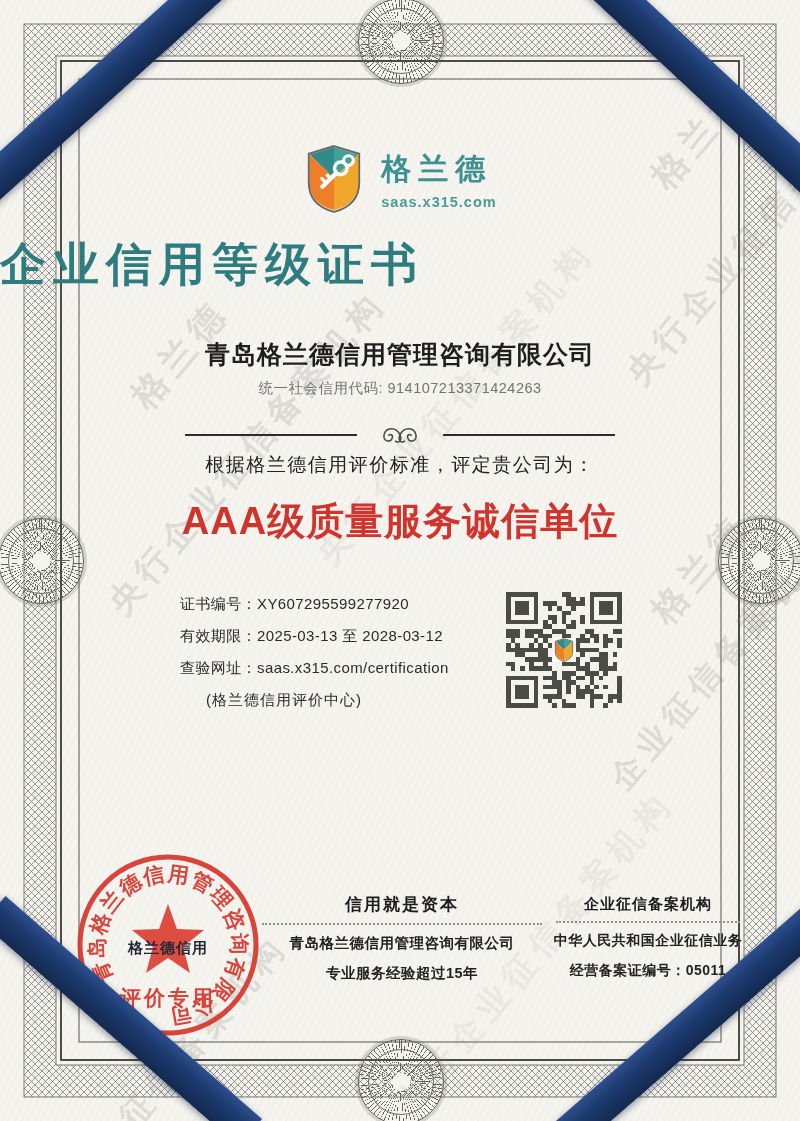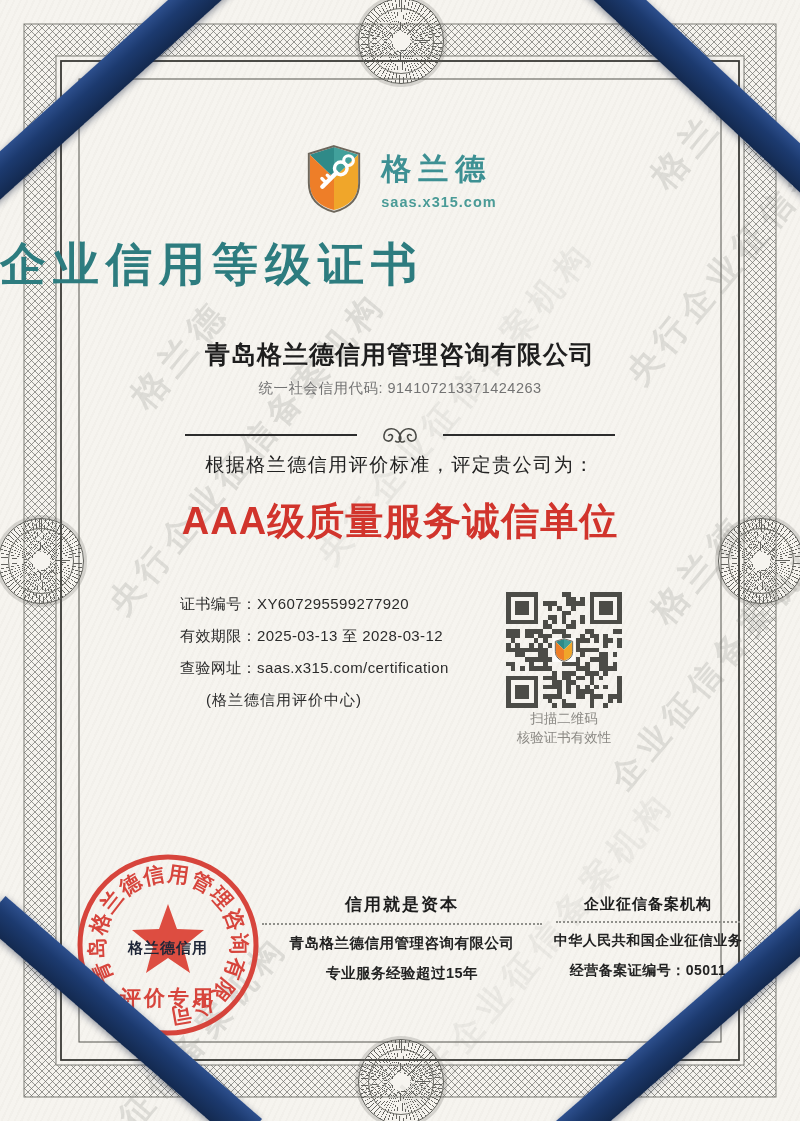--- a/index.html
+++ b/index.html
@@ -383,24 +383,20 @@
       <div class="qr-logo">
         <svg width="16" height="19" viewBox="0 0 64 72">
           <polygon points="7,11 32,3 32,35" fill="#2f8a88"></polygon>
           <polygon points="32,3 57,11 32,35" fill="#41a09b"></polygon>
           <path d="M57,11 L57,40 C57,56 46,64 32,68 L32,35 Z" fill="#f0a62a"></path>
           <path d="M7,11 L7,40 C7,56 18,64 32,68 L32,35 Z" fill="#ee7e28"></path>
           <path d="M32 2 L58 10 V40 C58 58 46 66 32 70 C18 66 6 58 6 40 V10 Z" fill="none" stroke="#6d675c" stroke-width="3"></path>
         </svg>
       </div>
     </div>
-    <div class="abs qr-caption">
-      <div>扫描二维码</div>
-      <div>核验证书有效性</div>
-    </div>
 
     <div class="abs seal">
       <svg viewBox="0 0 184 184">
         <circle cx="92" cy="92" r="88" fill="none" stroke="#d5382f" stroke-width="5"></circle>
         <g transform="rotate(-32 92 92)">
           <defs>
             <path id="sealArc" d="M 92,92 m -64,0 a 64,64 0 1,1 128,0 a 64,64 0 1,1 -128,0"></path>
           </defs>
           <text fill="#d5382f" font-size="21" font-weight="bold" font-family="'Liberation Sans','DejaVu Sans',sans-serif">
             <textPath href="#sealArc" startOffset="0" textLength="336" lengthAdjust="spacing">青岛格兰德信用管理咨询有限公司</textPath>

